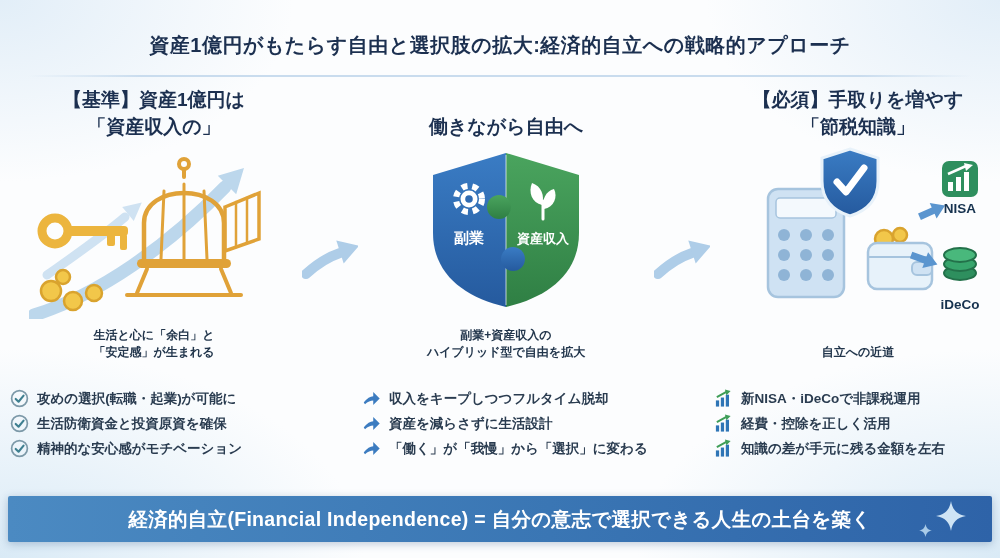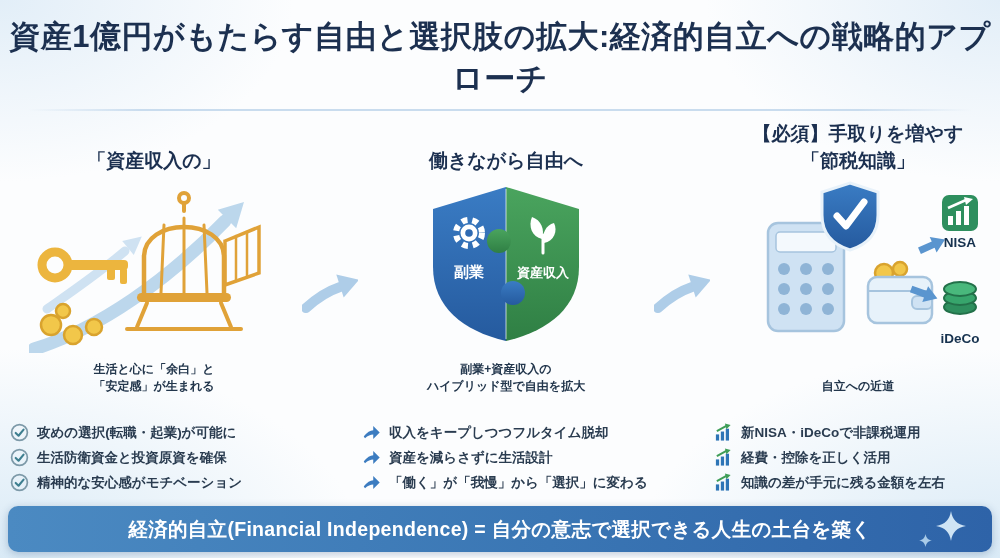--- a/index.html
+++ b/index.html
@@ -13,24 +13,24 @@
     overflow: hidden;
     background:
       radial-gradient(ellipse 420px 260px at 0% 0%, #e2eef8 0%, rgba(255,255,255,0) 70%),
       radial-gradient(ellipse 420px 260px at 100% 0%, #e2eef8 0%, rgba(255,255,255,0) 70%),
       radial-gradient(ellipse 520px 300px at 0% 100%, #d9eaf6 0%, rgba(255,255,255,0) 70%),
       radial-gradient(ellipse 520px 300px at 100% 100%, #d9eaf6 0%, rgba(255,255,255,0) 70%),
       #fcfdfe;
   }
 
   .title {
-    margin: 0;
+    margin: 16px;
     padding-top: 16px;
     text-align: center;
-    font-size: 31px;
+    font-size: 20px;
     font-weight: 800;
     letter-spacing: 0.5px;
     color: #1c3050;
   }
   .title-underline {
     height: 2px;
     margin: 9px 28px 0;
     background: linear-gradient(90deg, rgba(201,220,238,0) 0%, #c9dcee 12%, #c9dcee 88%, rgba(201,220,238,0) 100%);
   }
 
@@ -83,23 +83,23 @@
     gap: 8px;
     font-size: 13.5px;
     font-weight: 600;
     color: #2a3c50;
     white-space: nowrap;
   }
   .item .ic { flex: 0 0 19px; width: 19px; height: 19px; }
 
   .footer-bar {
     position: absolute;
-    left: 8px; right: 8px; bottom: 6px;
+    left: 8px; right: 8px; bottom: 16px;
     height: 46px;
-    border-radius: 10px;
+    border-radius: 2px;
     background: linear-gradient(90deg, #4b8ac2 0%, #3a76b4 55%, #2e63a8 100%);
     box-shadow: 0 2px 8px rgba(30,70,120,0.28);
     display: flex;
     align-items: center;
     justify-content: center;
     color: #ffffff;
     font-size: 19.5px;
     font-weight: 700;
     letter-spacing: 0.3px;
   }
@@ -111,21 +111,21 @@
 
 <div class="canvas">
 
   <h1 class="title">資産1億円がもたらす自由と選択肢の拡大:経済的自立への戦略的アプローチ</h1>
   <div class="title-underline"></div>
 
   <div class="columns">
 
     <section class="col">
       <h2 class="col-head">
-        <br>
+        <span>【基準】資産1億円は</span><br>
         <span>「資産収入の」</span>
       </h2>
       <div class="illus">
         <svg width="250" height="176" viewBox="0 0 250 176">
 
           <g>
             <path d="M5,172 C70,152 140,102 196,44" fill="none" stroke="#bcd7ec" stroke-width="13" stroke-linecap="round"></path>
             <g transform="translate(198,42) rotate(-45)">
                 <polygon points="0,-13 24,0 0,13" fill="#bcd7ec"></polygon>
               </g>

